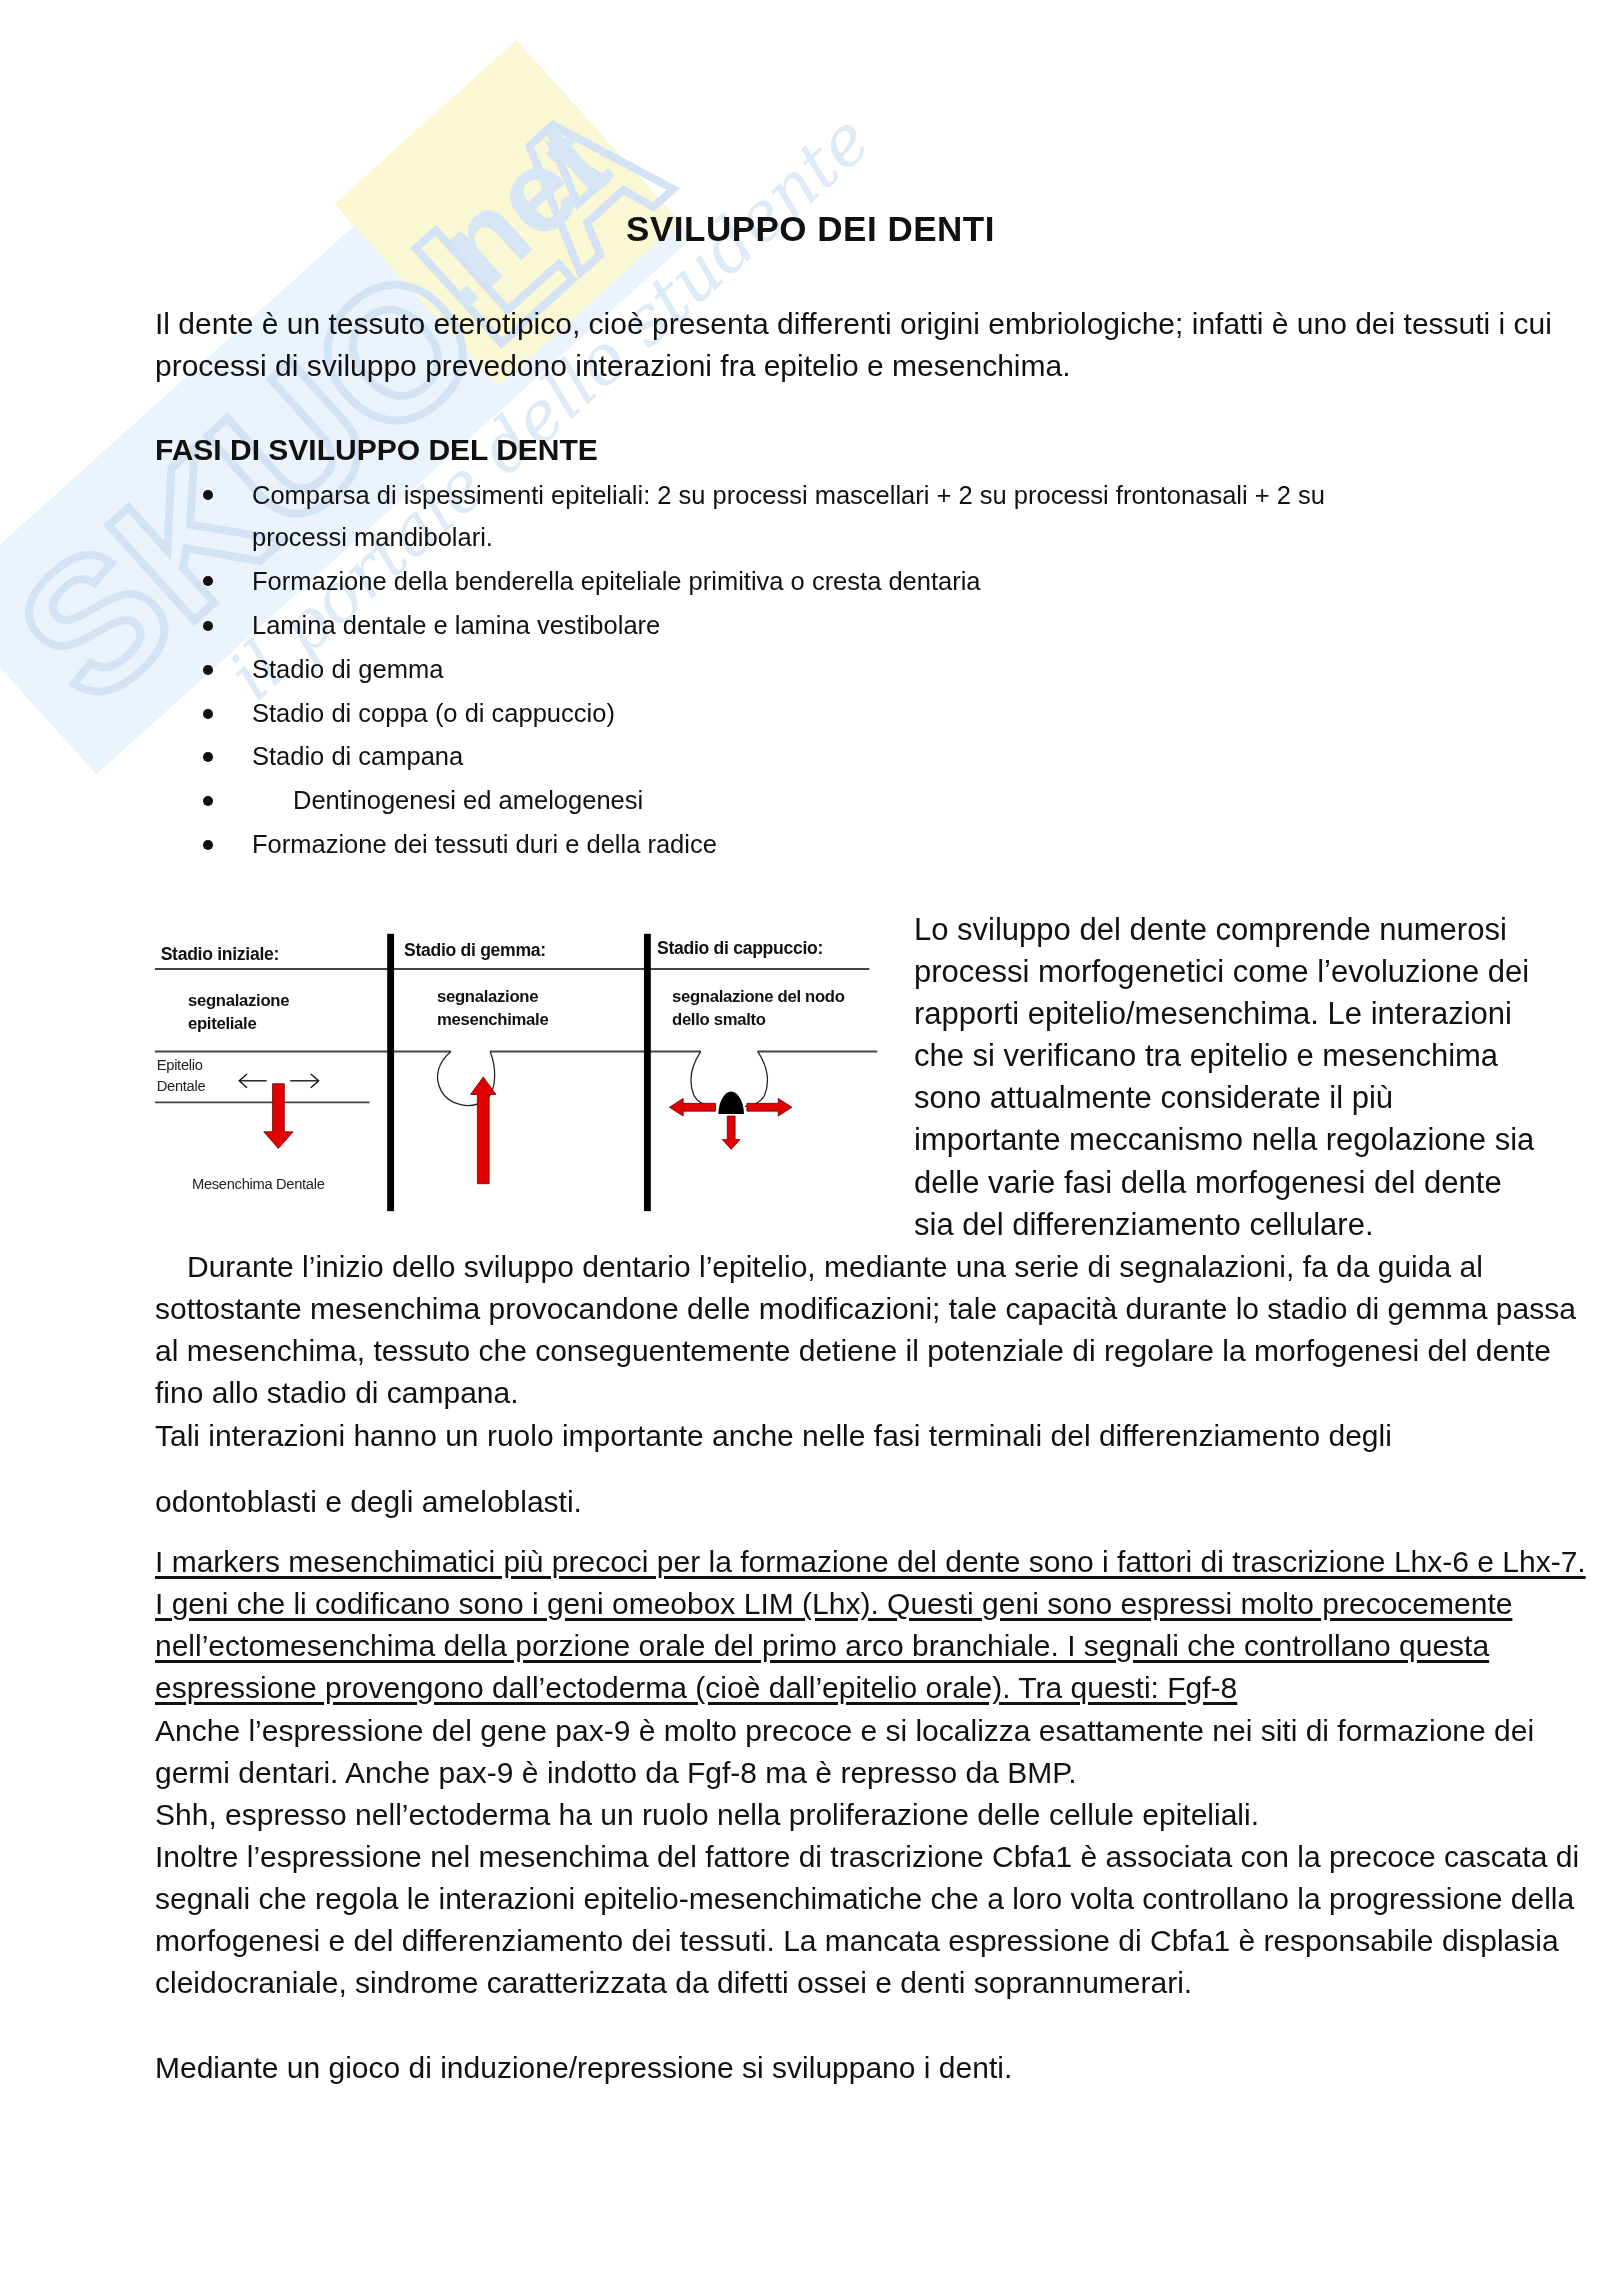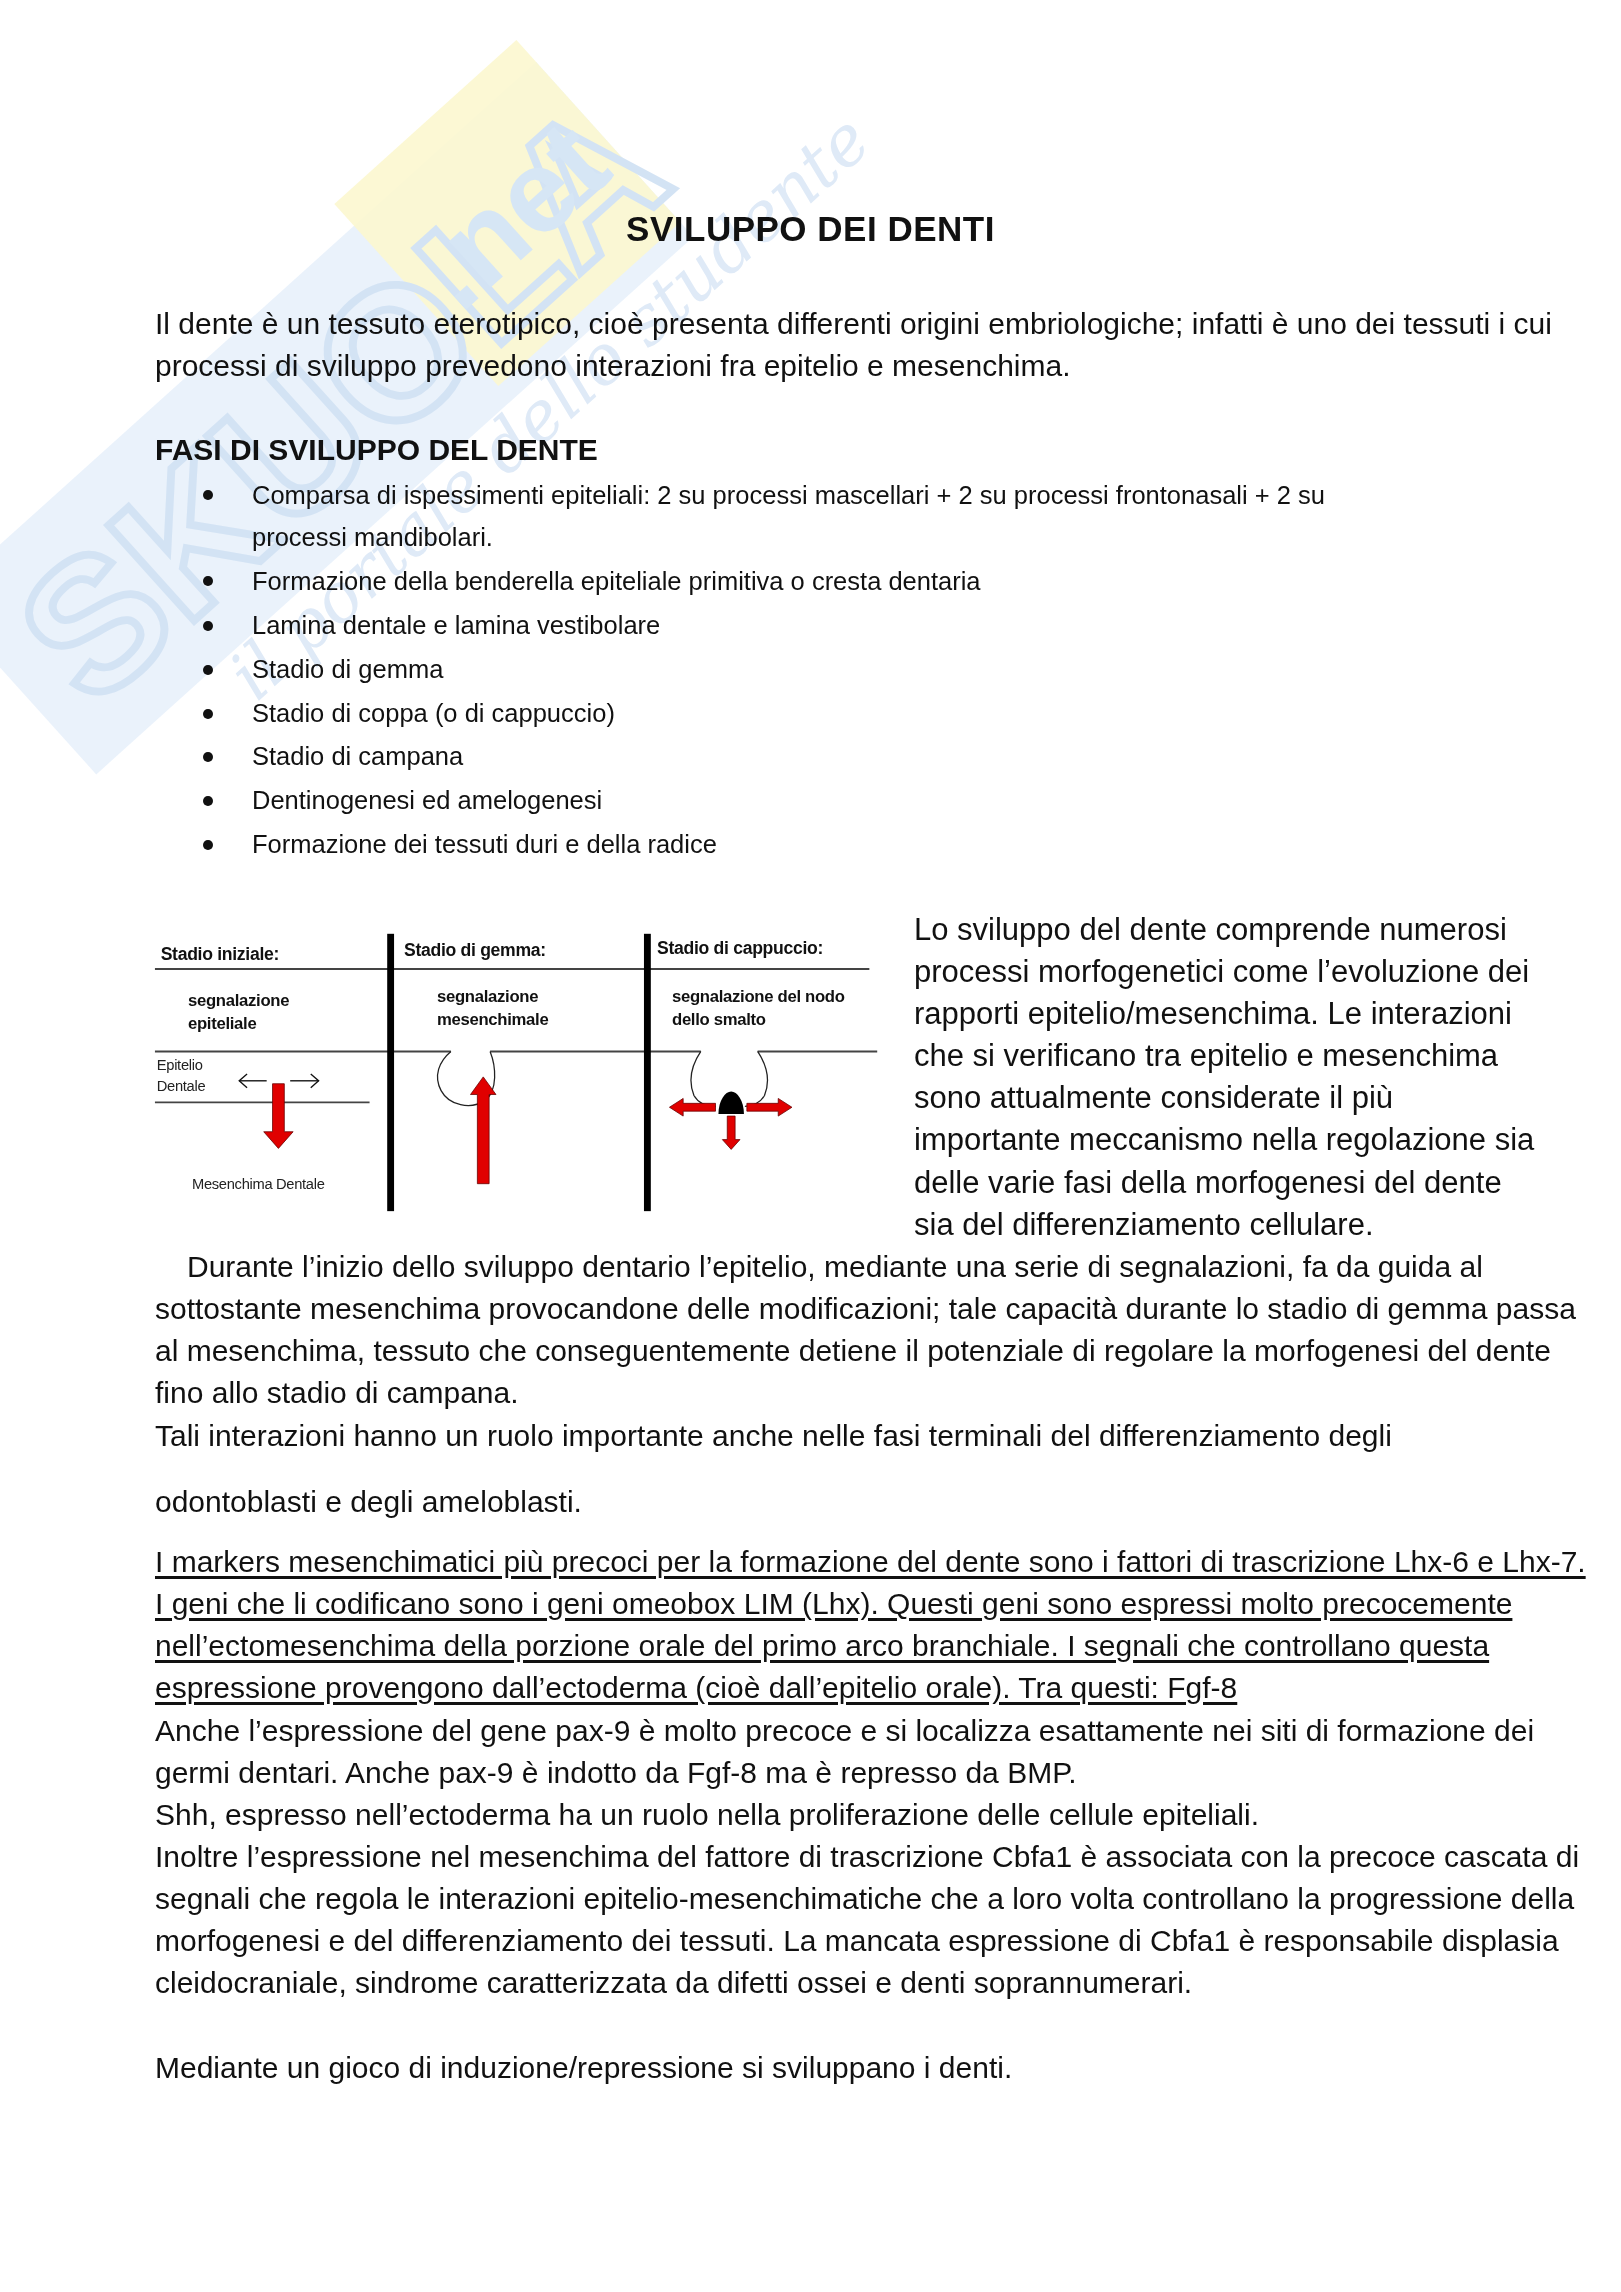--- a/index.html
+++ b/index.html
@@ -65,21 +65,21 @@
     <div>
       <span class="bullet-dot" style="top:701px;"></span>
       <div class="bullet-text" style="top:684px;">Stadio di coppa (o di cappuccio)</div>
     </div>
     <div>
       <span class="bullet-dot" style="top:744px;"></span>
       <div class="bullet-text" style="top:727px;">Stadio di campana</div>
     </div>
     <div>
       <span class="bullet-dot" style="top:788px;"></span>
-      <div class="bullet-text" style="top:771px;">Dentinogenesi ed amelogenesi</div>
+      <div class="bullet-text" style="top:771px;margin-left:41px;">Dentinogenesi ed amelogenesi</div>
     </div>
     <div>
       <span class="bullet-dot" style="top:832px;"></span>
       <div class="bullet-text" style="top:815px;">Formazione dei tessuti duri e della radice</div>
     </div>
   </div>
 
   <div class="diagram">
     <svg class="d-svg" width="745" height="294" viewBox="0 0 760 300">
 

